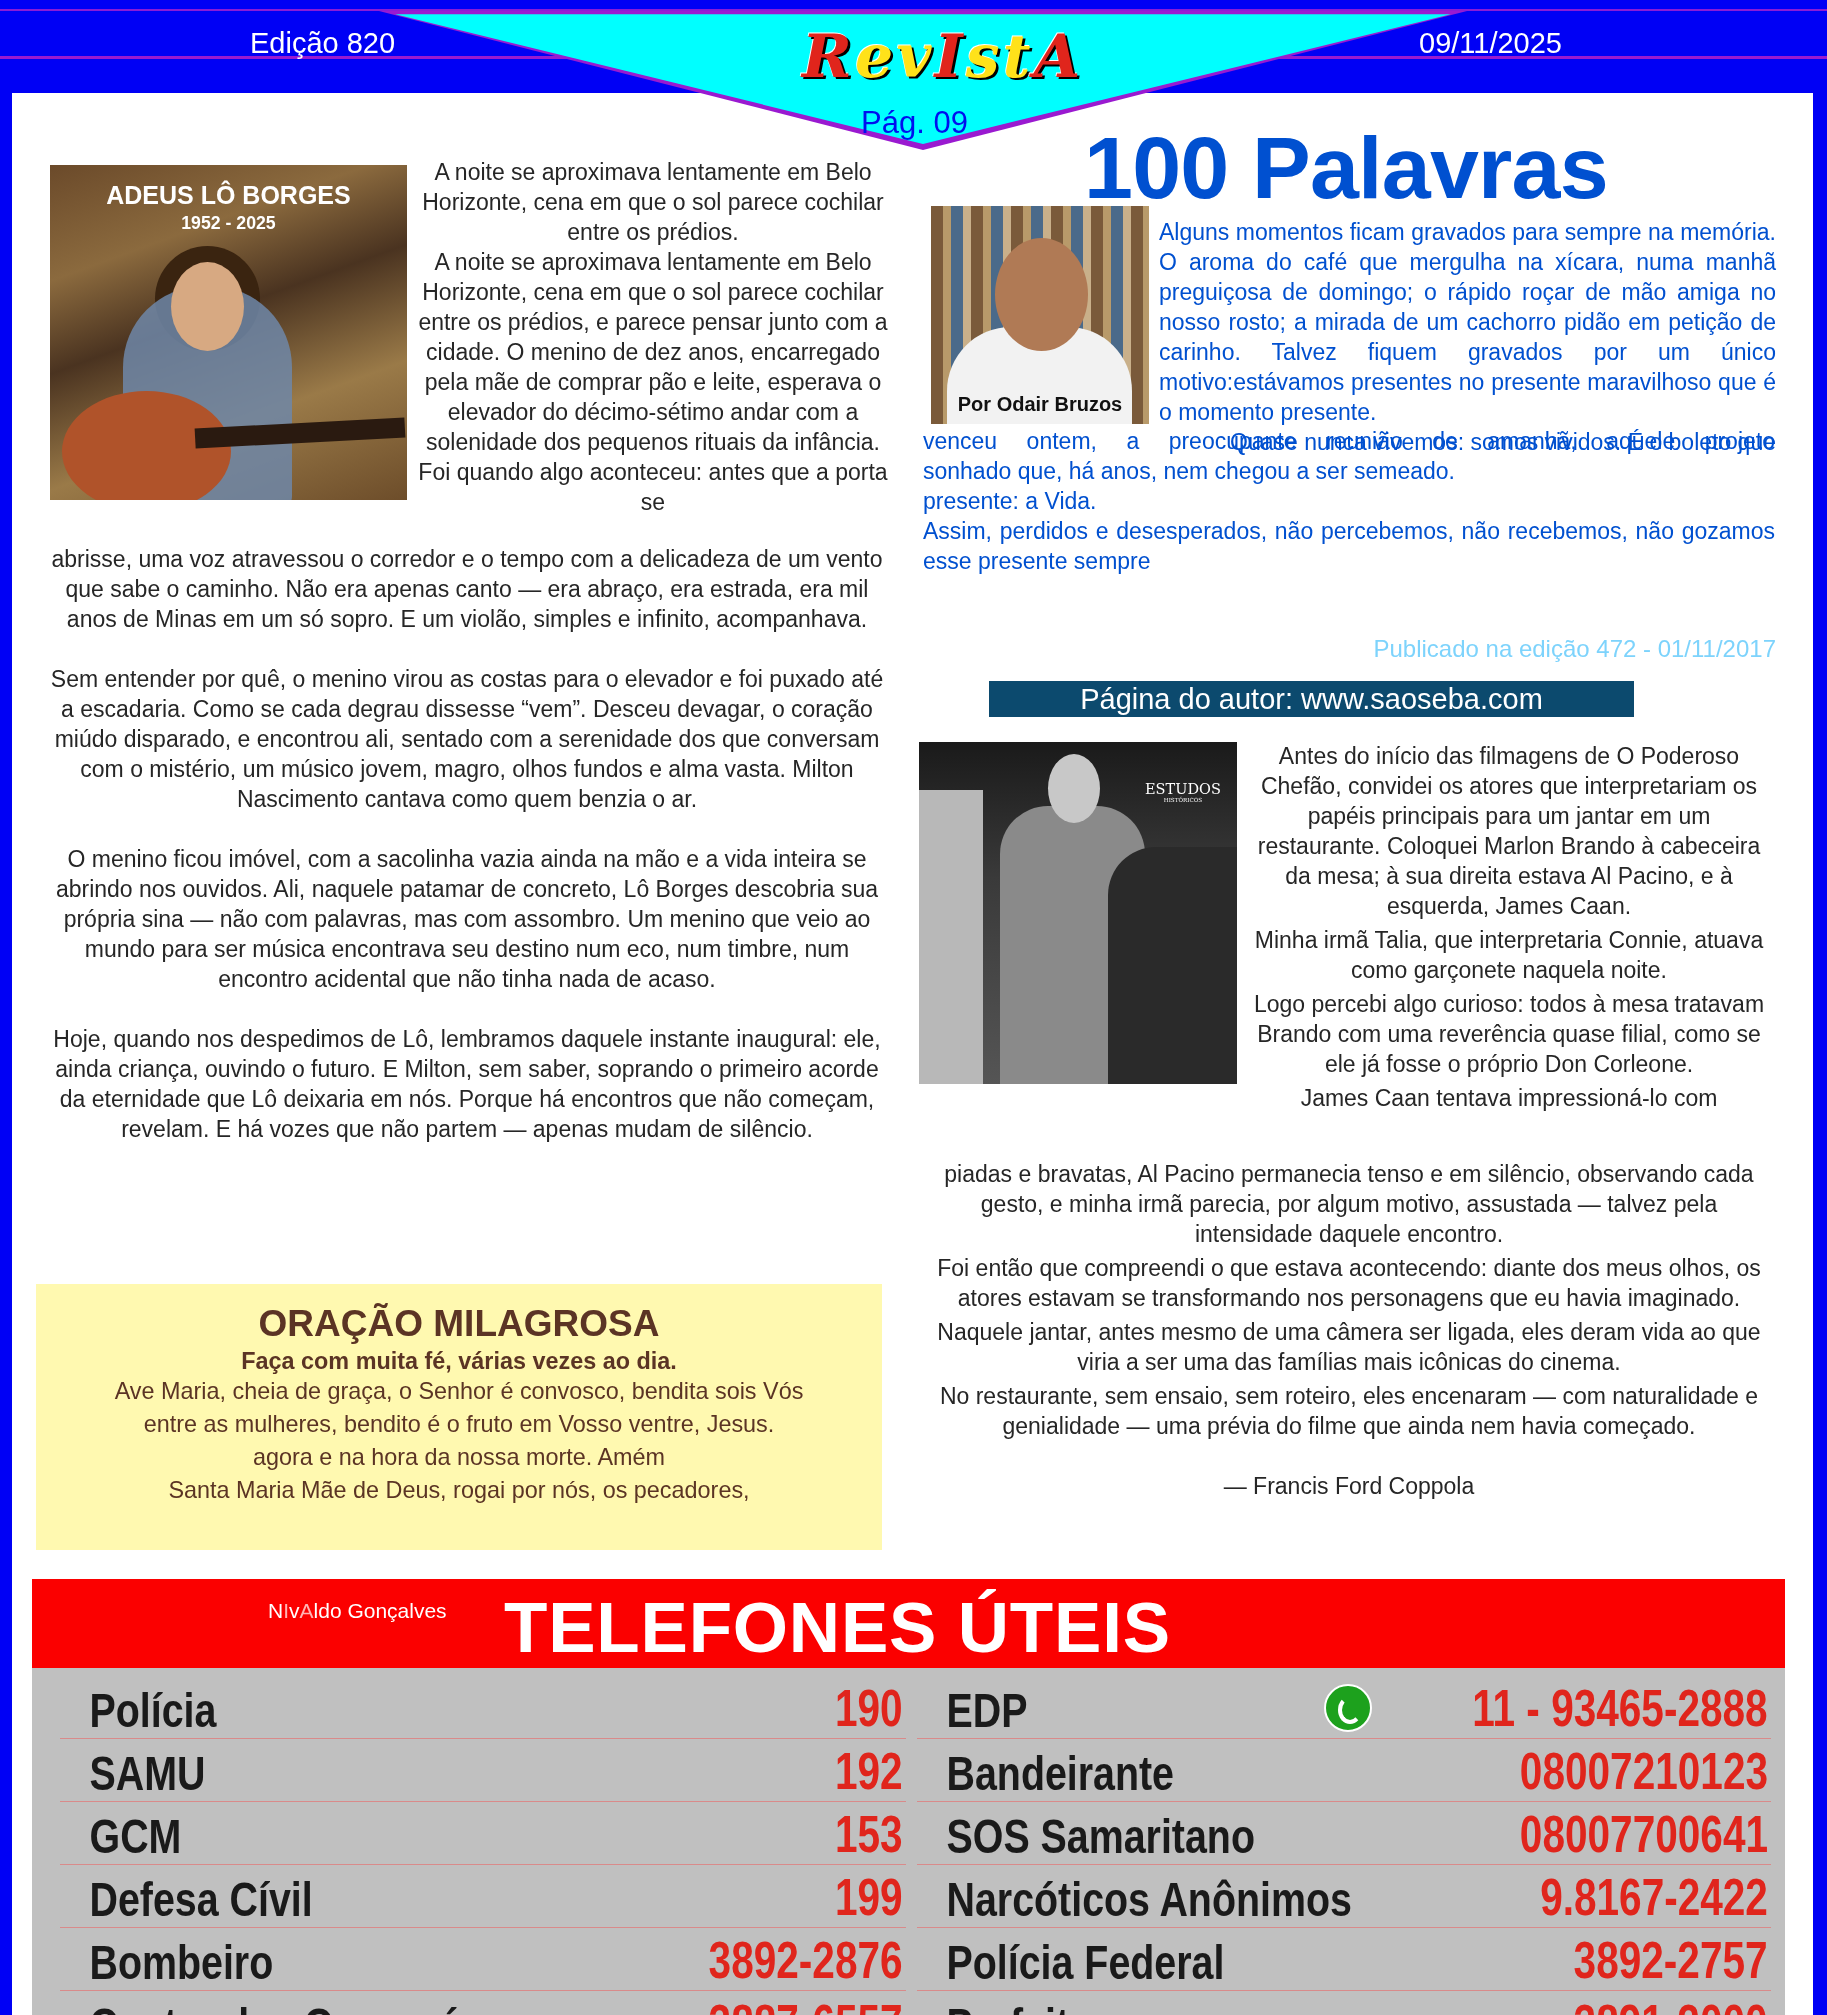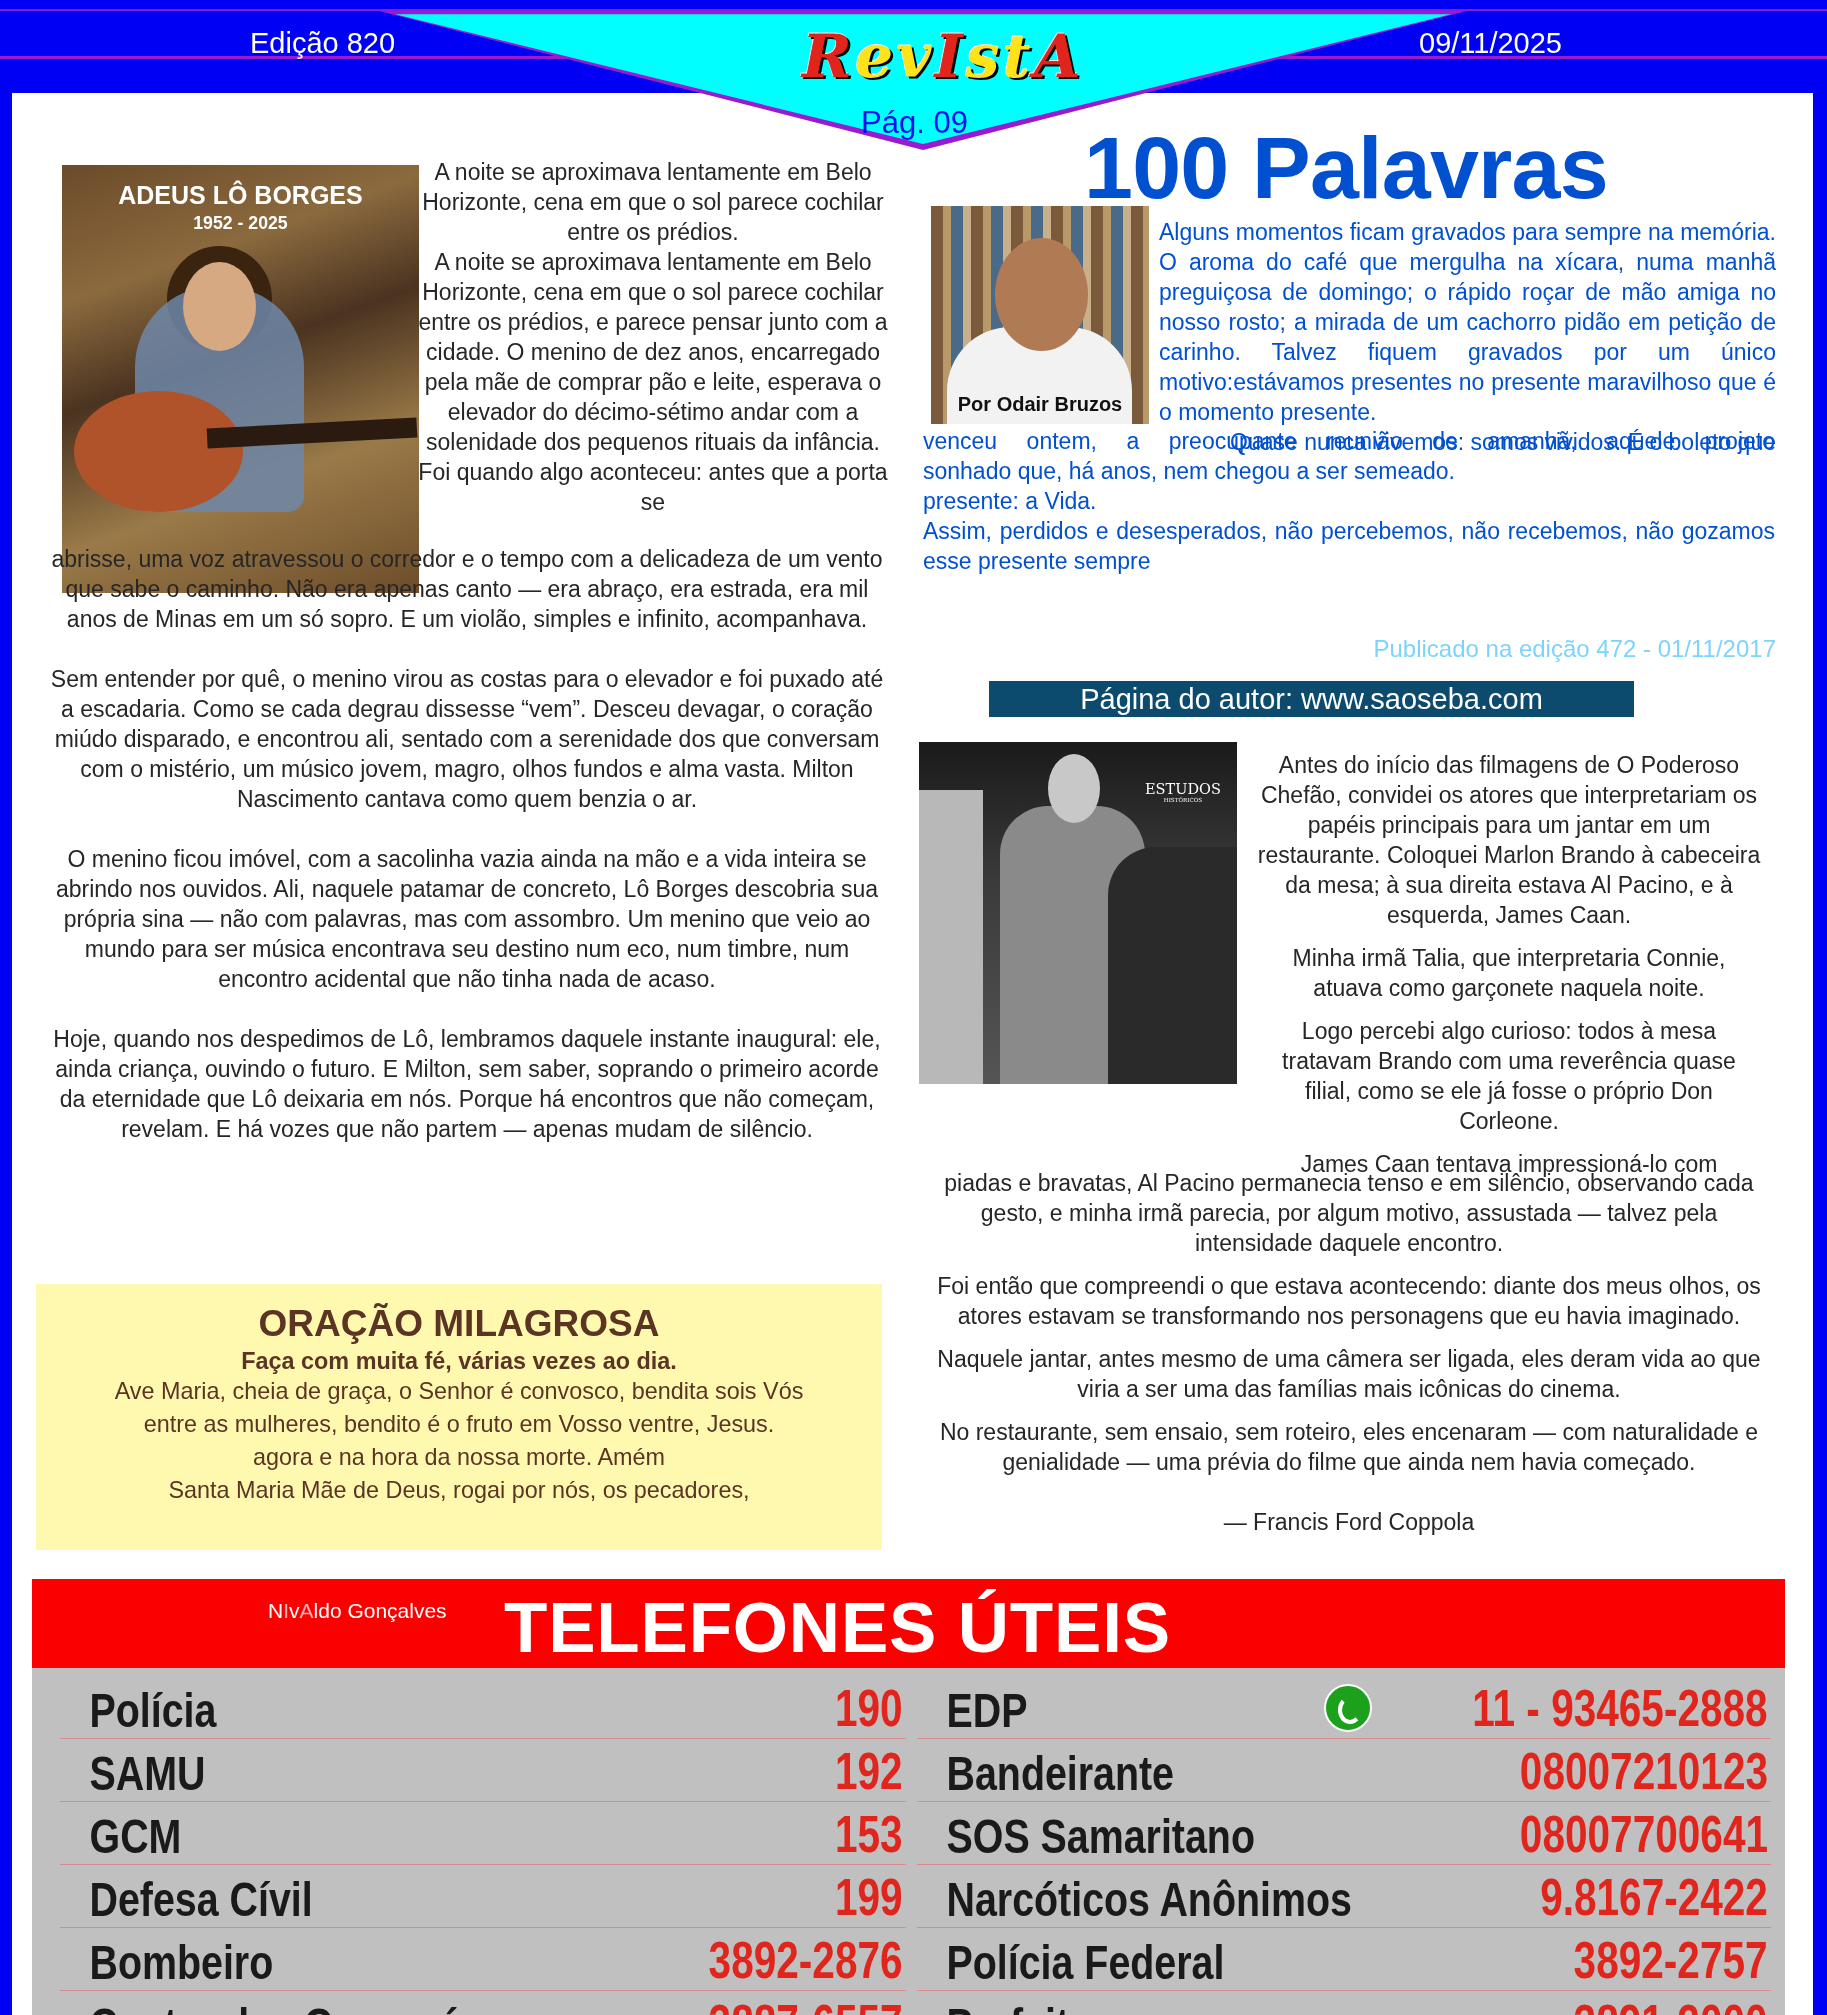--- a/index.html
+++ b/index.html
@@ -38,21 +38,21 @@
   }
   .logo span { text-shadow: 2.4px 2.4px 0 #000, -0.8px -0.8px 0 #fff; }
   .logo .r { color: #e0251c; }
   .logo .y { color: #ffe21a; }
   .page-num {
     position: absolute; left: 830px; top: 105px; width: 169px; text-align: center;
     font-size: 31px; color: #0010ee;
   }
   
   .photo-lo {
-    position: absolute; left: 62px; top: 165px; width: 357px; height: 428px;
+    position: absolute; left: 50px; top: 165px; width: 357px; height: 335px;
     background: linear-gradient(160deg, #6b4a2a 0%, #8b6a3e 25%, #4a3320 45%, #9a7a48 70%, #6d4d2a 100%);
     overflow: hidden;
   }
   .photo-lo .person {
     position: absolute; left: 73px; top: 121px; width: 169px; height: 226px;
     border-radius: 81px 81px 16px 16px; background: #6f87a8; opacity: .85;
   }
   .photo-lo .face {
     position: absolute; left: 121px; top: 97px; width: 73px; height: 89px;
     border-radius: 50%; background: #d7a982;
@@ -155,21 +155,21 @@
   }
   .photo-godfather .wm small { display: block; font-size: 5.6px; line-height: 6.4px; }
   .coppola-a {
     position: absolute; left: 1243px; top: 737px; width: 532px;
     color: #262626; font-size: 23px; line-height: 30px; text-align: center;
   }
   .coppola-b {
     position: absolute; left: 923px; top: 1155px; width: 852px;
     color: #262626; font-size: 23px; line-height: 30px; text-align: center;
   }
-  .coppola-a p, .coppola-b p { margin: 13px; }
+  .coppola-a p, .coppola-b p { margin: 4px; }
   .signature { margin-top: 30px !important; }
   
   .phones-wrap {
     position: absolute; left: 32px; top: 1579px; width: 1753px; height: 669px;
     background: #c0c0c0;
   }
   .phones-header {
     position: absolute; left: 0; top: 0; width: 1753px; height: 89px; background: #fb0000;
   }
   .phones-byline {

